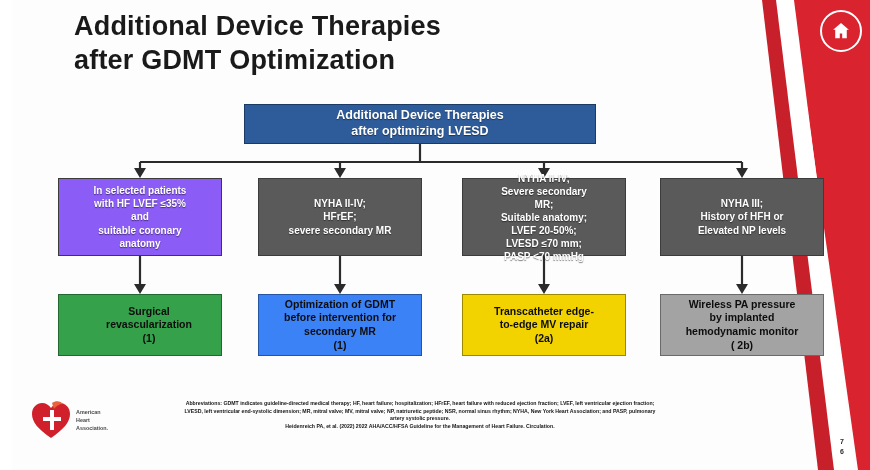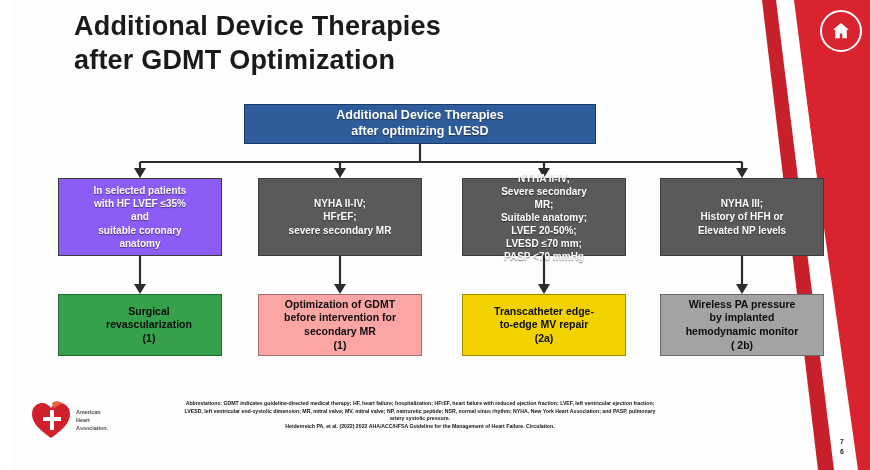--- a/index.html
+++ b/index.html
@@ -162,21 +162,21 @@
     <div class="crit c3" style="background: rgb(90, 90, 90);">
       <span class="inner">NYHA II-IV;<br>Severe secondary<br>MR;<br>Suitable anatomy;<br>LVEF 20-50%;<br>LVESD ≤70 mm;<br>PASP &lt;70 mmHg</span>
     </div>
     <div class="crit c4" style="background: rgb(90, 90, 90);">
       <span class="inner">NYHA III;<br>History of HFH or<br>Elevated NP levels</span>
     </div>
 
     <div class="rec r1" style="background: rgb(53, 161, 74);">
       <span>Surgical<br>revascularization<br>(1)</span>
     </div>
-    <div class="rec r2" style="background: #fca5a5;">
+    <div class="rec r2" style="background: #3b82f6;">
       <span>Optimization of GDMT<br>before intervention for<br>secondary MR<br>(1)</span>
     </div>
     <div class="rec r3" style="background: rgb(242, 211, 0);">
       <span>Transcatheter edge-<br>to-edge MV repair<br>(2a)</span>
     </div>
     <div class="rec r4" style="background: #a3a3a3;">
       <span>Wireless PA pressure<br>by implanted<br>hemodynamic monitor<br>( 2b)</span>
     </div>
   </div>
 

